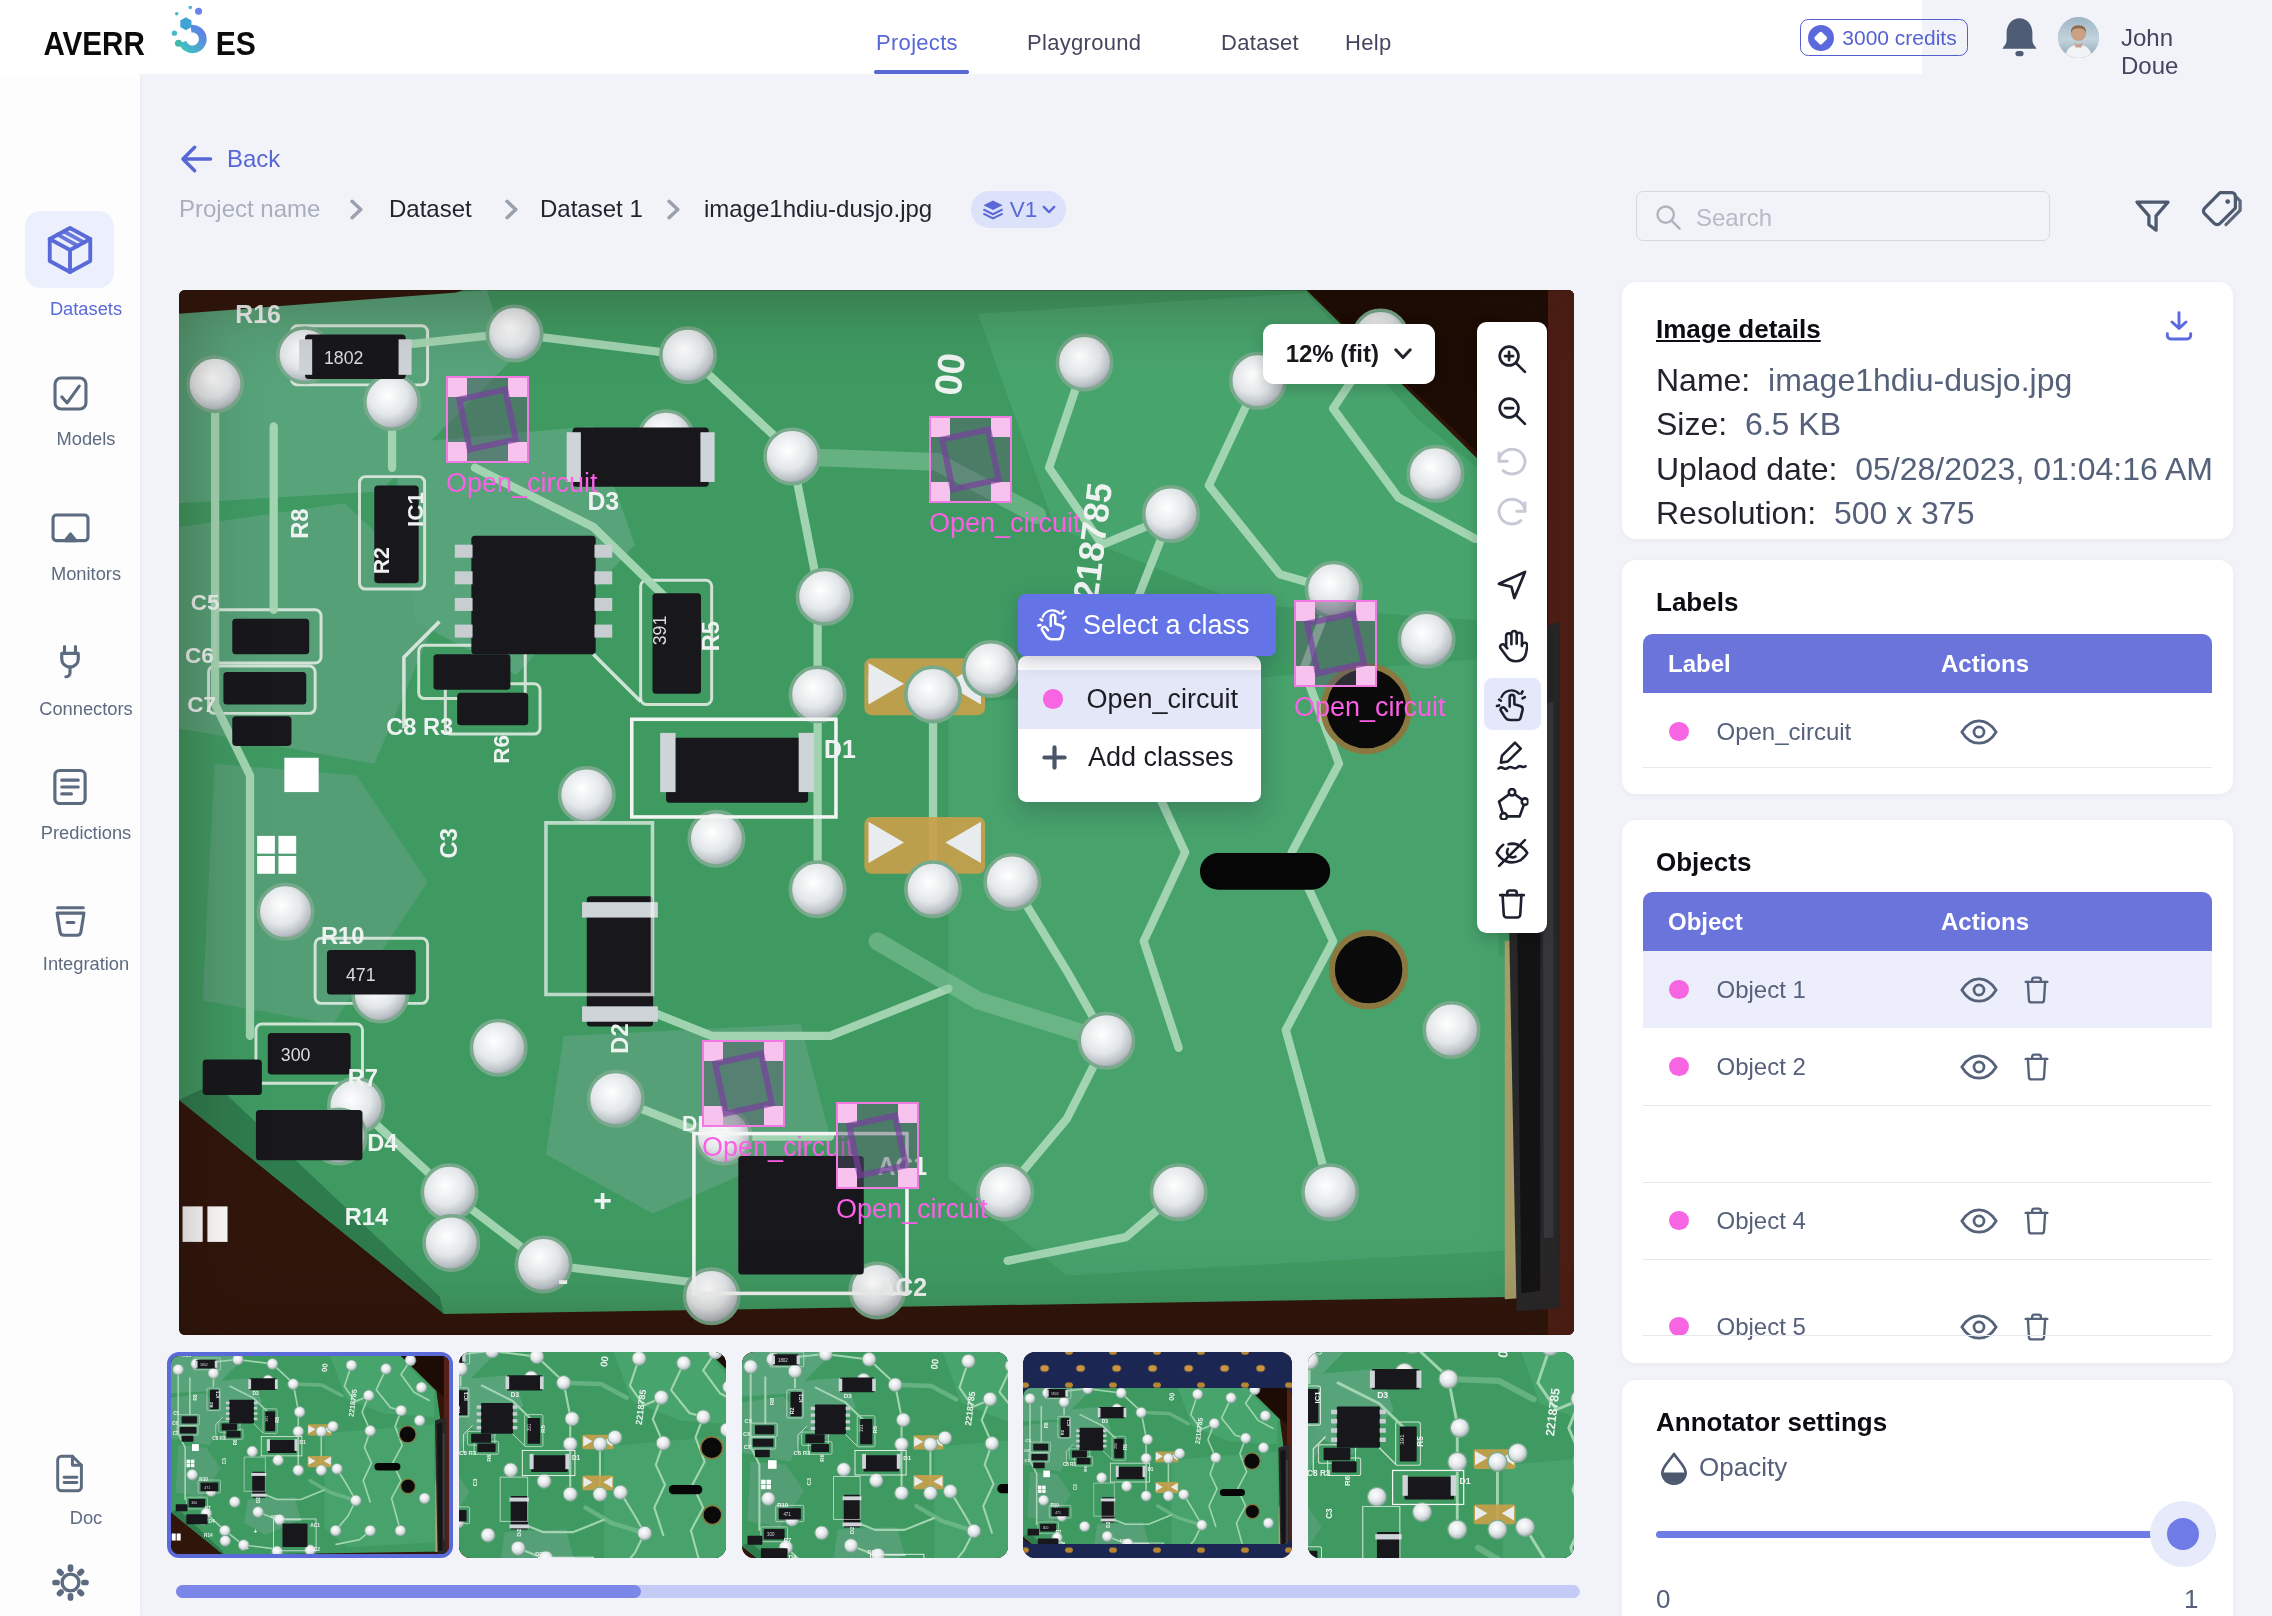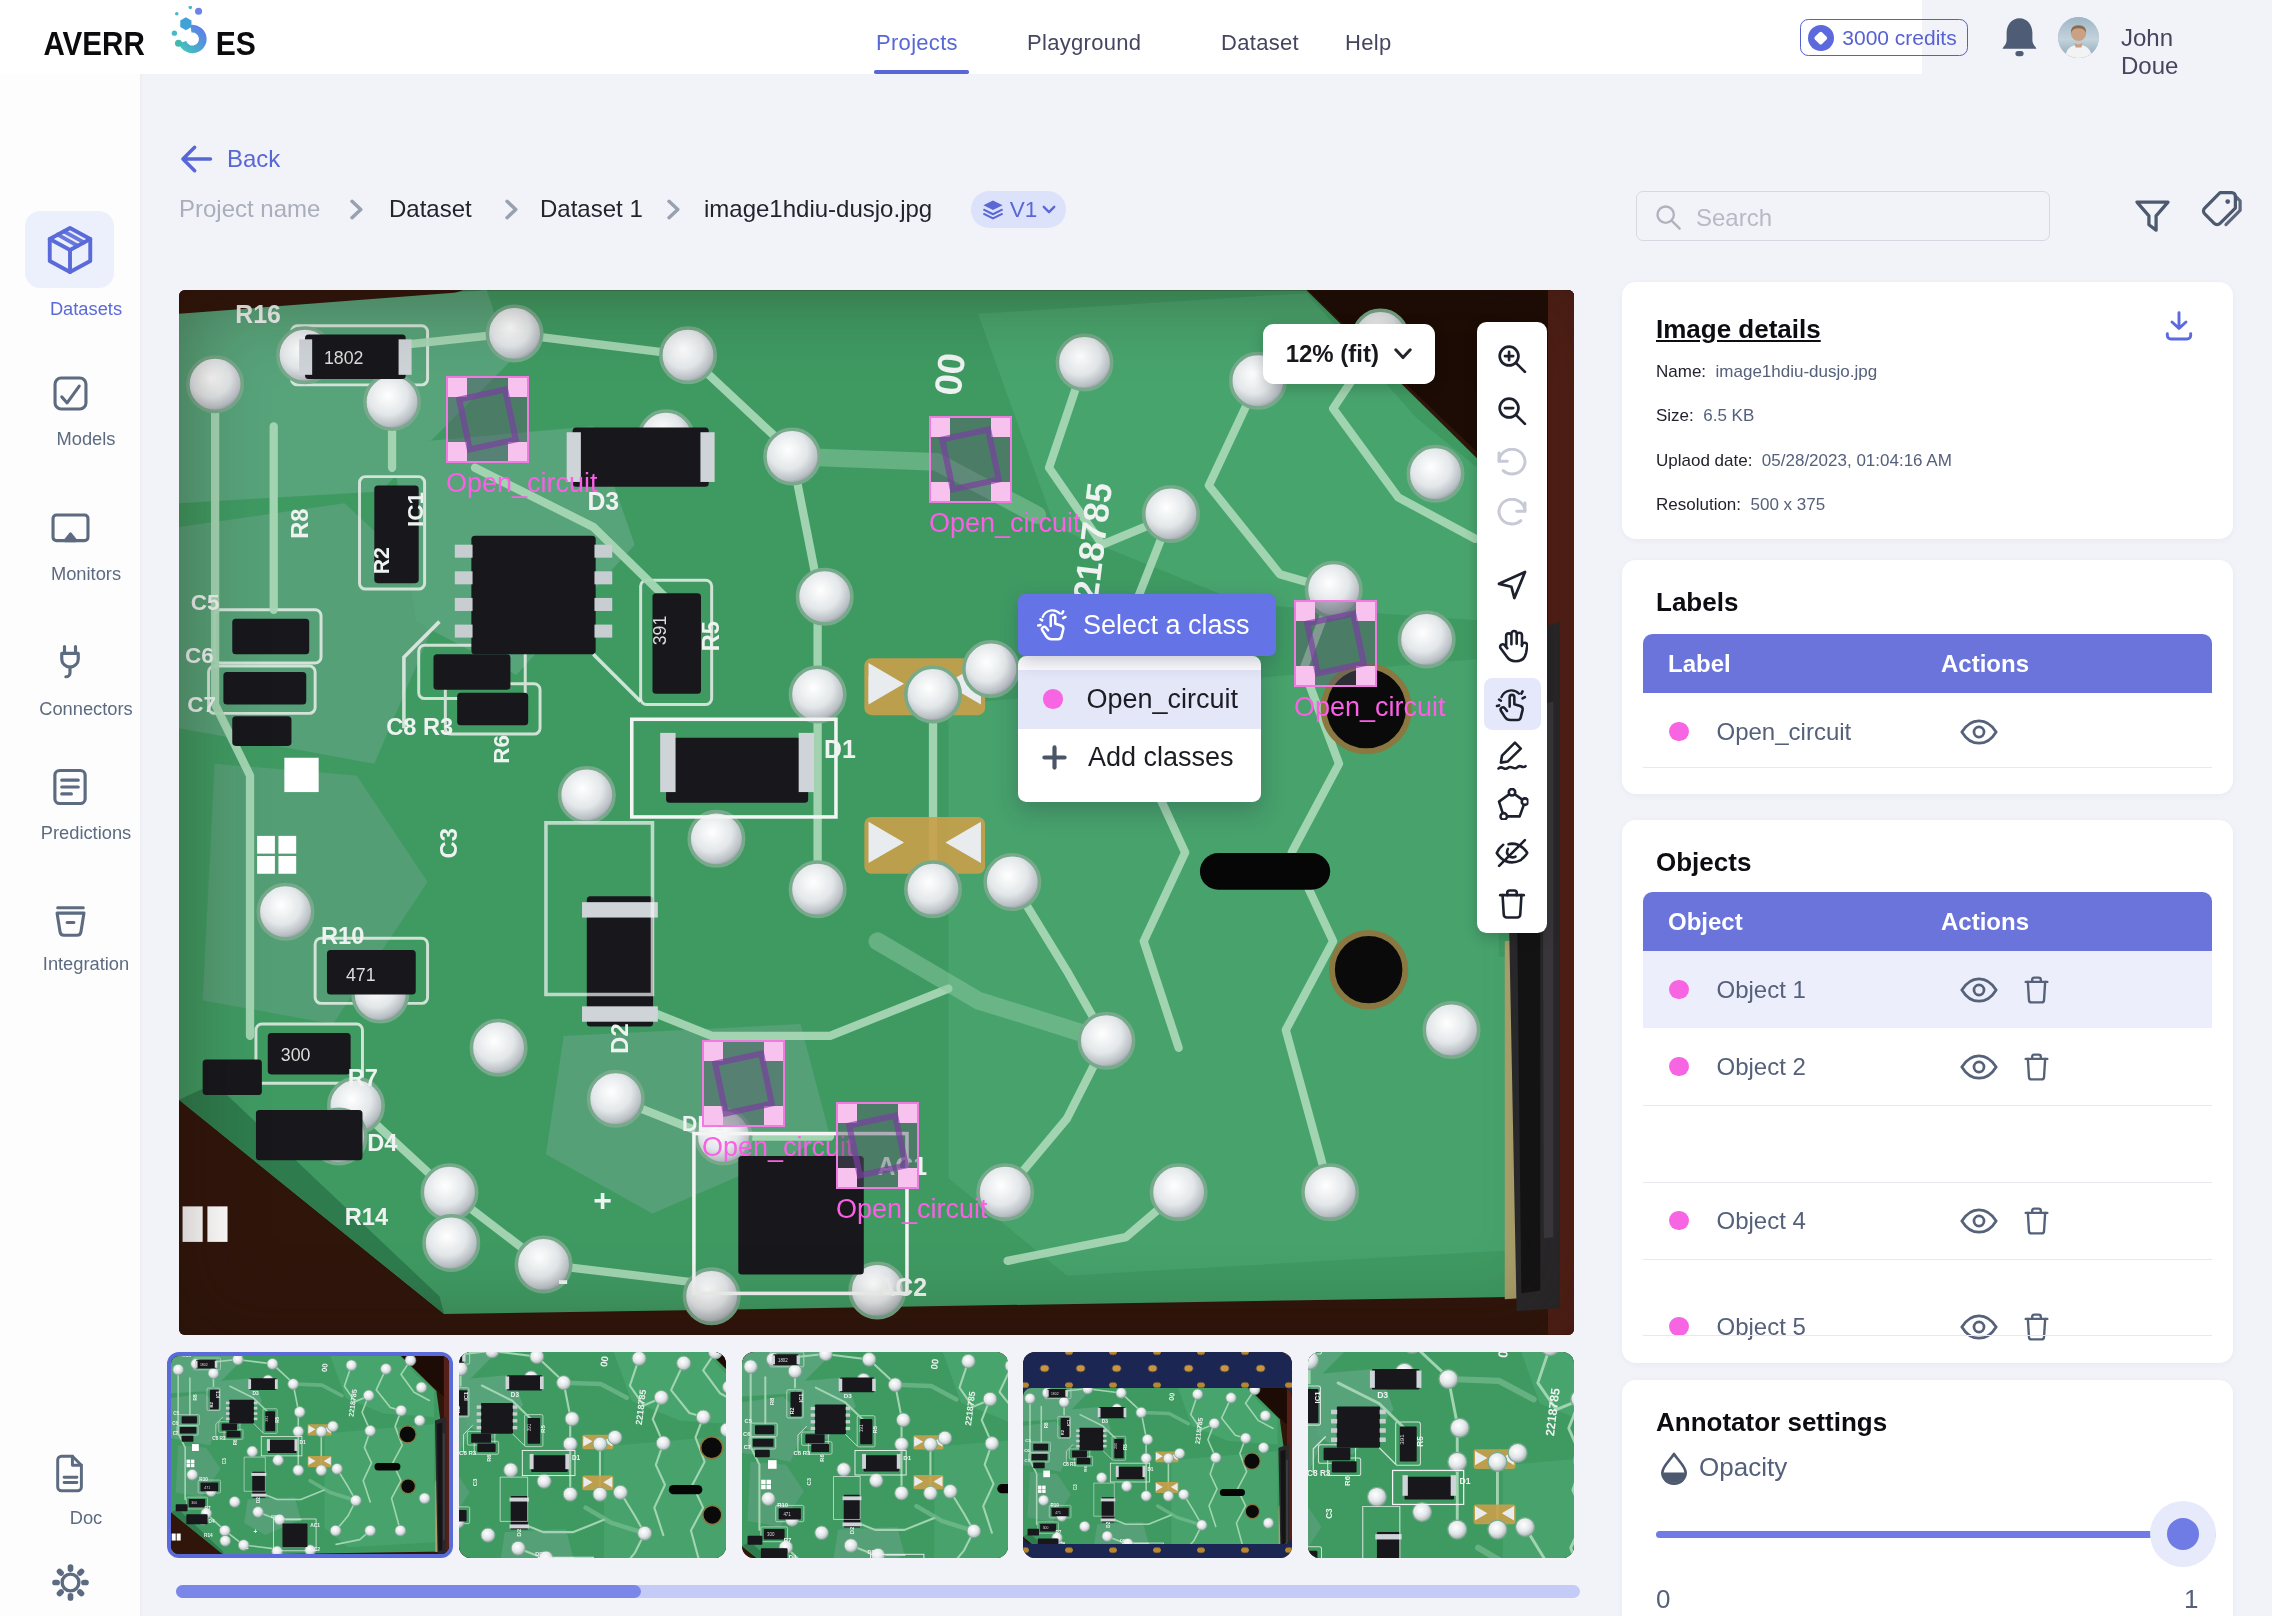--- a/index.html
+++ b/index.html
@@ -55,21 +55,21 @@
   #thumb1 { border:4.1px solid #5b6ad9; }
   #scrolltrack { position:absolute; left:176px; top:1585px; width:1404px; height:13px; background:#c5cbf7; border-radius:6.5px; }
   #scrollthumb { position:absolute; left:176px; top:1585px; width:465px; height:13px; background:#7b87e8; border-radius:6.5px; }
 
   
   #searchbox { position:absolute; left:1636px; top:191px; width:414px; height:50px; border:1.2px solid #d5d8e2; border-radius:7px; }
   #searchbox span { position:absolute; left:59px; top:12px; font-size:24px; color:#b6bac6; }
   .card { position:absolute; left:1622px; width:611px; background:#fff; border-radius:14px; box-shadow:0 1.2px 6px rgba(30,30,60,.04); }
   .cardtitle { font-size:26px; font-weight:700; color:#0c0c12; }
   .tbl-head { position:absolute; left:21px; width:569px; height:59px; background:#6a74da; border-radius:9.5px 9.5px 0 0; color:#fff; font-size:24px; font-weight:700; }
-  .detrow { font-size:17px; color:#23232e; position:absolute; left:34px; }
+  .detrow { font-size:32px; color:#23232e; position:absolute; left:34px; }
   .detrow b { font-weight:400; color:#23232e; }
   .detrow span { color:#55607a; }
   .objrow { position:absolute; left:21px; width:569px; height:77px; display:flex; align-items:center; font-size:24px; color:#55607a; }
   .objrow .nm { margin-left:28px; }
   .objrow .dot { margin-left:26px; }
   .rowline { position:absolute; left:21px; width:569px; height:0.6px; background:#e8e9ee; }
   .roweye { position:absolute; left:317px; width:38px; height:26px; }
   .rowtrash { position:absolute; left:380px; width:27px; height:32px; }
 
   .annbox { position:absolute; width:83px; height:87px; border:2.4px solid #f07ae2; background-color:rgba(88,88,108,.45);

